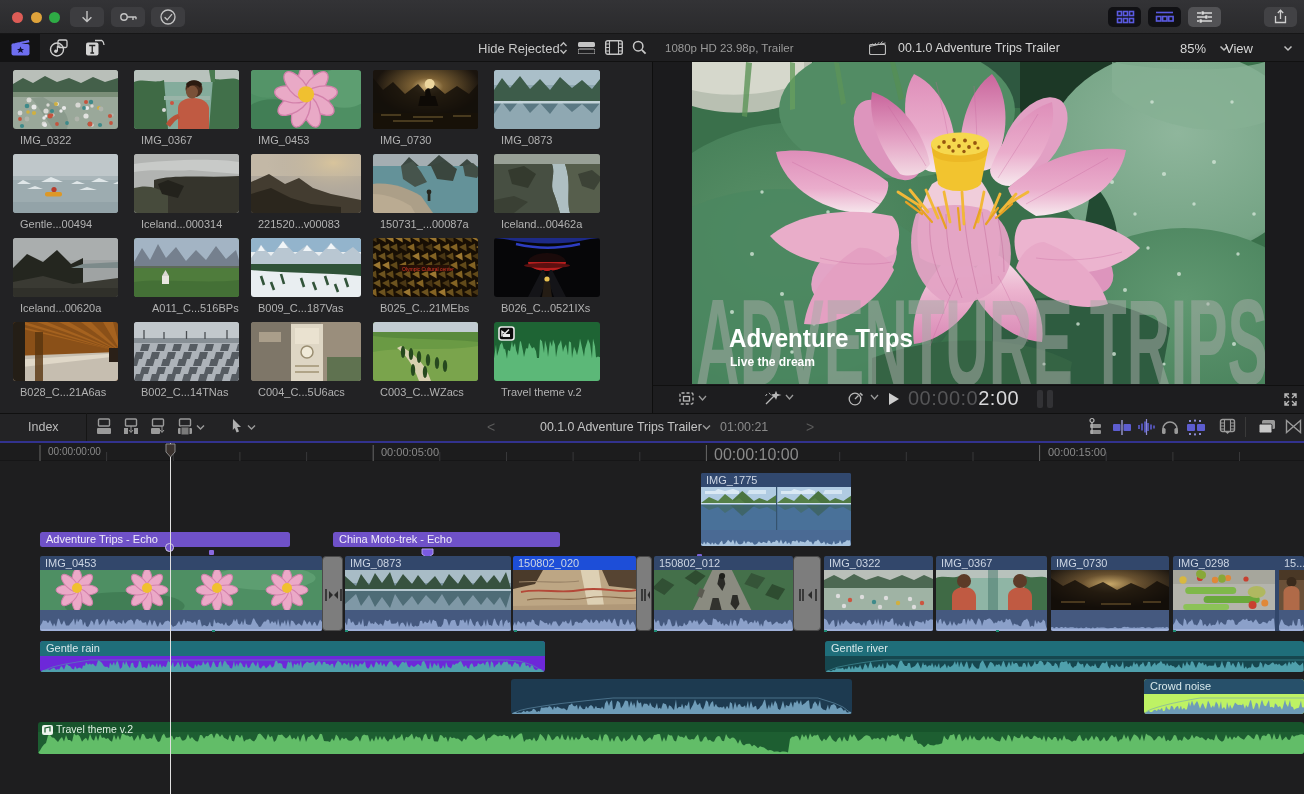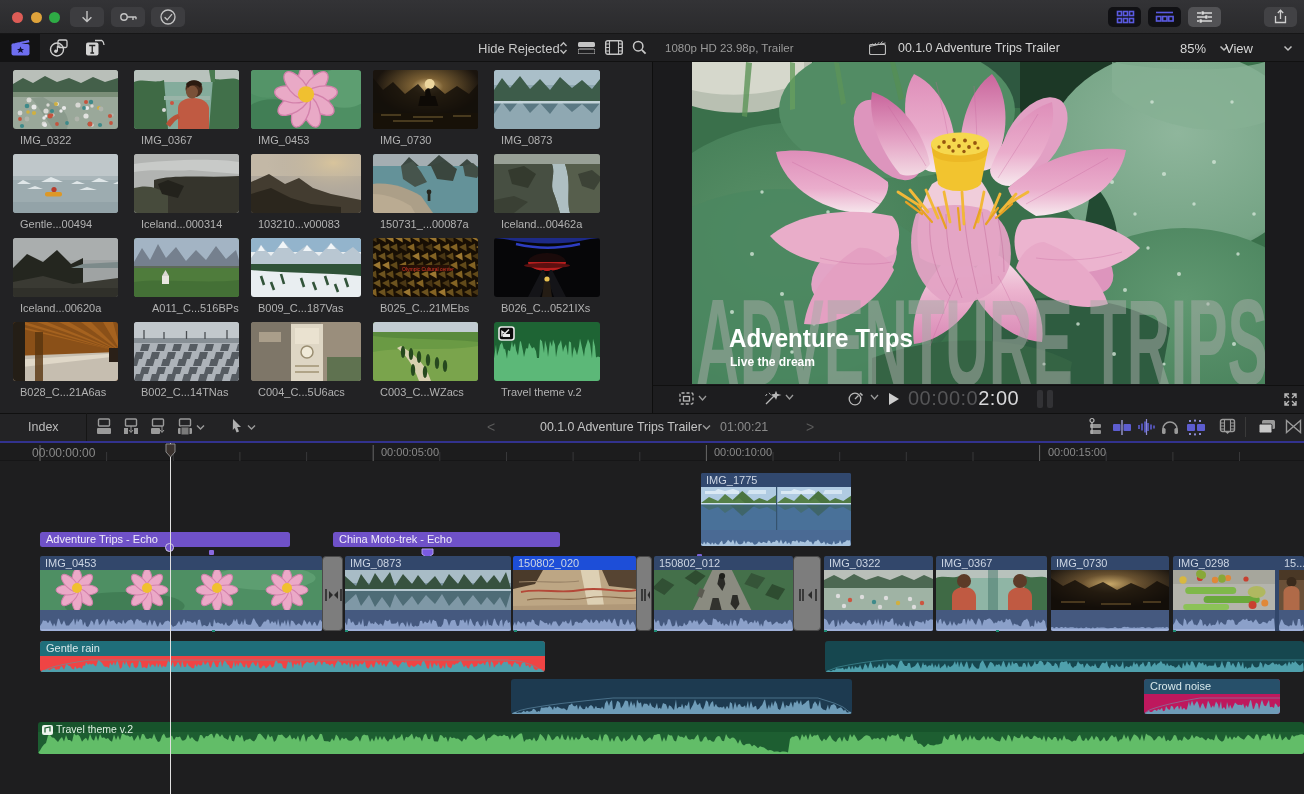--- a/index.html
+++ b/index.html
@@ -279,21 +279,21 @@
       <rect width="110" height="22" fill="#c3b8a6"></rect>
       <radialGradient id="gv83" cx="0.75" cy="0.15" r="0.6">
         <stop offset="0" stop-color="#d8c49c"></stop>
         <stop offset="1" stop-color="#b0a89c" stop-opacity="0"></stop>
       </radialGradient>
       <rect width="110" height="59" fill="url(#gv83)"></rect>
       <path d="M0 59 V28 L18 20 34 30 48 24 62 34 80 40 110 46 V59Z" fill="#433c30"></path>
       <path d="M0 59 V40 L20 34 40 44 60 50 90 53 V59Z" fill="#2b261d"></path>
     </svg>
   </div>
-<div class="lbl" style="left:258px;top:218px">103210...v00083</div>
+<div class="lbl" style="left:258px;top:218px">221520...v00083</div>
 <div class="a" style="left:373px;top:154px;width:105px;height:59px;border-radius:3px;overflow:hidden">
     <svg width="105" height="59" viewBox="0 0 105 59">
       <rect width="105" height="59" fill="#649299"></rect>
       <rect width="105" height="12" fill="#a4aeb2"></rect>
       <path d="M28 12 36 3 46 12Z M54 12 66 1 80 12Z M86 12 94 5 102 12Z" fill="#3c4842"></path>
       <path d="M28 12 40 7 48 18 54 28 42 33 30 25Z" fill="#46544c"></path>
       <path d="M58 12 72 7 84 15 80 27 64 25Z" fill="#3a463e"></path>
       <path d="M90 12 100 9 108 16 104 24 92 22Z" fill="#424e46"></path>
       <path d="M0 30 C18 28 34 34 48 42 L60 59 H0Z" fill="#ac9f88"></path>
       <path d="M0 40 C14 40 28 46 38 52 L42 59 H0Z" fill="#baab92"></path>
@@ -854,23 +854,23 @@
     <path d="M706.4 2V18" stroke="#686868" stroke-width="1"></path>
     <path d="M773.0 9V18" stroke="#38383a" stroke-width="1"></path>
     <path d="M839.7 9V18" stroke="#38383a" stroke-width="1"></path>
     <path d="M906.3 9V18" stroke="#38383a" stroke-width="1"></path>
     <path d="M973.0 9V18" stroke="#38383a" stroke-width="1"></path>
     <path d="M1039.6 2V18" stroke="#686868" stroke-width="1"></path>
     <path d="M1106.2 9V18" stroke="#38383a" stroke-width="1"></path>
     <path d="M1172.9 9V18" stroke="#38383a" stroke-width="1"></path>
     <path d="M1239.5 9V18" stroke="#38383a" stroke-width="1"></path>
   </svg>
-<div class="a" style="left:32px;top:446px;color:#8a8a8a;font-size:12px">00:00:00:00</div>
+<div class="a" style="left:48px;top:446px;color:#8a8a8a;font-size:10px">00:00:00:00</div>
 <div class="a" style="left:381px;top:446px;color:#8a8a8a;font-size:11px">00:00:05:00</div>
-<div class="a" style="left:714px;top:446px;color:#8a8a8a;font-size:11px">00:00:10:00</div>
+<div class="a" style="left:714px;top:446px;color:#8a8a8a;font-size:16px">00:00:10:00</div>
 <div class="a" style="left:1048px;top:446px;color:#8a8a8a;font-size:11px">00:00:15:00</div>
 <div class="a" style="left:701px;top:473px;width:150px;height:73px;border-radius:2px;overflow:hidden;background:#31486e">
     <div style="position:absolute;left:0;top:0;width:150px;height:14px;background:#31486e;color:#cdd6e4;font-size:11px;padding-left:5px;line-height:14px">IMG_1775</div>
     <svg style="position:absolute;left:0;top:14px" width="150" height="43" viewBox="0 0 150 43">
       <rect width="150" height="43" fill="#497199"></rect>
       <rect x="0" width="75" height="16" fill="#b0cbe2"></rect>
       <path d="M4 4 h10 l3 -2 7 2 8 -2 6 2 v3 h-34Z" fill="#dfecf6" opacity="0.9"></path>
       <path d="M48 3 h17 v4 h-19Z" fill="#d8e8f4" opacity="0.9"></path>
       <path d="M28.25 16 L41.25 4 55.25 16Z" fill="#4a7440"></path>
       <path d="M0 16 l8 -6 9 4 7 -7 9 7 5 -3 6 5Z" fill="#558048"></path>
@@ -1131,40 +1131,41 @@
       <path d="M5 32v12M8 32v12" stroke="#2a2a2a" stroke-width="1.6"></path>
       <path d="M13 34 10.5 38 13 42Z" fill="#2a2a2a"></path>
     </svg>
   </div>
 <div class="a" style="left:793px;top:556px;width:28px;height:75px;border-radius:4px;background:#7d7d7d;border:1px solid #4a4a4a">
     <svg width="28" height="75" viewBox="0 0 28 75">
       <path d="M6 32v12M9 32v12M22 32v12" stroke="#2a2a2a" stroke-width="1.6"></path>
       <path d="M18 34 14 38 18 42Z" fill="#2a2a2a"></path>
     </svg>
   </div>
-<div class="a" style="left:40px;top:641px;width:505px;height:31px;border-radius:3px;overflow:hidden;background:#ef4444">
+<div class="a" style="left:40px;top:641px;width:505px;height:31px;border-radius:3px;overflow:hidden;background:#6d28d9">
 <div style="position:absolute;left:0;top:0;width:505px;height:15px;background:#1f6e7a;color:#d8e8ea;font-size:11px;line-height:15px;padding-left:6px;white-space:nowrap;overflow:hidden">Gentle rain</div>
 <svg style="position:absolute;left:0;top:15px" width="505" height="16" viewBox="0 0 505 16">
       <polygon points="0,14 0,13.4 2,13.0 3,11.9 5,12.3 6,11.9 8,11.3 10,12.3 11,11.0 13,10.3 14,9.4 16,12.1 18,11.0 19,11.8 21,8.2 22,8.5 24,11.8 26,6.5 27,6.3 29,7.9 30,7.9 32,10.7 34,11.5 35,7.9 37,11.0 38,10.0 40,9.6 42,11.0 43,7.6 45,7.7 46,4.3 48,6.8 50,5.6 51,6.7 53,5.4 54,7.1 56,8.6 58,2.5 59,2.6 61,3.9 62,5.0 64,8.3 66,9.0 67,8.5 69,10.3 70,4.5 72,7.6 74,3.8 75,7.7 77,2.9 78,3.8 80,10.9 82,9.2 83,3.3 85,7.0 86,2.7 88,7.6 90,10.3 91,5.6 93,4.4 94,8.7 96,10.2 98,8.1 99,2.8 101,4.6 102,9.9 104,8.9 106,10.1 107,10.4 109,4.2 110,9.4 112,6.2 114,7.2 115,9.3 117,4.8 118,9.8 120,5.5 122,9.9 123,7.4 125,9.1 126,8.7 128,2.8 130,4.2 131,8.4 133,3.5 134,9.2 136,7.6 138,3.7 139,5.5 141,10.1 142,2.6 144,9.1 146,8.8 147,4.4 149,8.2 150,8.4 152,10.3 154,10.2 155,6.0 157,8.9 158,5.9 160,7.8 162,7.1 163,2.9 165,6.9 166,6.1 168,3.6 170,9.4 171,9.6 173,3.3 174,4.1 176,8.8 178,9.3 179,4.7 181,3.0 182,9.3 184,2.9 186,3.5 187,5.9 189,7.4 190,10.0 192,10.6 194,2.8 195,8.9 197,5.0 198,8.8 200,4.0 202,5.9 203,8.5 205,9.4 206,4.9 208,10.3 210,9.0 211,6.2 213,3.8 214,5.8 216,8.6 218,3.2 219,9.2 221,10.8 222,8.7 224,7.2 226,10.4 227,9.4 229,7.8 230,6.1 232,9.8 234,7.9 235,3.4 237,2.7 238,5.4 240,5.1 242,6.0 243,9.7 245,10.6 246,10.8 248,3.3 250,5.0 251,2.8 253,10.7 254,5.6 256,6.9 258,4.8 259,8.2 261,2.5 262,10.3 264,6.3 266,4.7 267,3.4 269,4.7 270,5.0 272,4.3 274,3.2 275,8.0 277,5.2 278,3.4 280,3.6 282,7.4 283,4.3 285,3.7 286,6.1 288,5.7 290,7.7 291,6.0 293,5.8 294,10.2 296,5.5 298,2.6 299,3.5 301,4.8 302,7.7 304,4.7 306,6.0 307,7.2 309,3.9 310,10.2 312,4.6 314,10.7 315,5.9 317,6.9 318,9.0 320,5.1 322,6.7 323,5.8 325,3.2 326,8.8 328,10.8 330,8.4 331,5.2 333,9.2 334,9.5 336,3.3 338,5.4 339,7.2 341,3.4 342,8.2 344,5.3 346,9.3 347,7.3 349,4.1 350,3.2 352,3.5 354,7.7 355,6.0 357,8.3 358,9.8 360,6.7 362,3.9 363,3.8 365,4.9 366,2.9 368,8.6 370,9.5 371,7.1 373,8.6 374,9.1 376,7.4 378,5.7 379,6.8 381,8.3 382,3.9 384,2.7 386,7.1 387,10.3 389,10.7 390,3.6 392,10.6 394,5.0 395,6.1 397,8.3 398,4.3 400,10.8 402,9.8 403,7.1 405,10.7 406,4.0 408,8.9 410,9.7 411,10.5 413,5.6 414,7.2 416,5.6 418,5.4 419,4.1 421,2.9 422,5.2 424,9.2 426,6.9 427,9.4 429,10.8 430,7.0 432,4.9 434,9.4 435,8.6 437,8.0 438,5.1 440,6.5 442,5.8 443,4.6 445,7.6 446,4.3 448,3.3 450,10.2 451,3.1 453,4.9 454,9.8 456,7.1 458,5.7 459,3.3 461,7.8 462,6.1 464,3.5 466,4.2 467,3.0 469,7.0 470,5.4 472,9.2 474,4.9 475,4.1 477,5.9 478,5.6 480,9.7 482,4.9 483,4.7 485,5.1 486,8.3 488,7.1 490,10.2 491,7.3 493,8.1 494,10.8 496,12.2 498,11.1 499,11.1 501,11.1 502,12.4 504,13.4 505,14" fill="#4fa0ac" transform="translate(0,2)"></polygon>
       <polyline points="0,14.0 13,8.8 25,6.1 38,3.9 50,2.0 63,2.0 76,2.0 88,2.0 101,2.0 114,2.0 126,2.0 139,2.0 152,2.0 164,2.0 177,2.0 189,2.0 202,2.0 215,2.0 227,2.0 240,2.0 252,2.0 265,2.0 278,2.0 290,2.0 303,2.0 316,2.0 328,2.0 341,2.0 354,2.0 366,2.0 379,2.0 391,2.0 404,2.0 417,2.0 429,2.0 442,2.0 454,2.0 467,2.0 480,3.2 492,6.9 505,14.0" fill="none" stroke="#4fa0ac" stroke-opacity="0.55" stroke-width="1" transform="translate(0,2)"></polyline>
     </svg>
 </div>
 <div class="a" style="left:825px;top:641px;width:479px;height:31px;border-radius:3px;overflow:hidden;background:#16474f">
+<div style="position:absolute;left:0;top:0;width:479px;height:15px;background:#1f6e7a;color:#d8e8ea;font-size:11px;line-height:15px;padding-left:6px;white-space:nowrap;overflow:hidden">Gentle river</div>
 <svg style="position:absolute;left:0;top:15px" width="479" height="16" viewBox="0 0 479 16">
       <polygon points="0,14 0,13.4 2,13.0 3,12.5 5,13.0 6,13.2 8,12.1 10,12.2 11,10.3 13,10.4 14,10.5 16,10.4 18,9.8 19,11.8 21,10.3 22,11.5 24,7.7 26,11.8 27,7.6 29,11.6 30,8.0 32,9.8 34,9.3 35,6.4 37,11.5 38,11.2 40,5.3 42,7.9 43,10.8 45,4.2 46,4.3 48,10.4 50,7.9 51,10.1 53,8.6 54,6.0 56,9.6 58,5.1 59,10.5 61,9.5 62,4.1 64,7.6 66,7.4 67,5.9 69,6.9 70,7.7 72,10.7 74,4.8 75,2.8 77,2.7 78,5.3 80,7.9 82,7.9 83,5.1 85,5.3 86,10.0 88,8.9 90,7.9 91,6.6 93,4.1 94,6.7 96,10.7 98,4.0 99,7.3 101,6.6 102,9.1 104,7.3 106,7.7 107,4.4 109,10.1 110,6.3 112,9.4 114,5.1 115,10.6 117,8.6 118,8.0 120,5.6 122,10.5 123,7.1 125,9.2 126,8.6 128,6.9 130,2.9 131,6.9 133,2.9 134,9.5 136,3.2 138,7.9 139,9.3 141,4.6 142,3.3 144,10.9 146,8.7 147,4.4 149,8.0 150,8.9 152,10.8 154,10.6 155,5.7 157,2.7 158,2.5 160,6.7 162,10.7 163,8.2 165,4.3 166,3.9 168,5.5 170,9.0 171,6.5 173,6.9 174,5.7 176,8.7 178,3.0 179,3.4 181,9.6 182,8.5 184,3.6 186,8.6 187,3.0 189,6.6 190,5.1 192,5.0 194,9.1 195,8.5 197,8.8 198,5.2 200,5.1 202,9.8 203,3.5 205,7.4 206,8.9 208,7.3 210,2.7 211,6.2 213,5.7 214,3.2 216,2.8 218,4.5 219,7.4 221,6.0 222,3.4 224,4.3 226,6.0 227,8.0 229,7.8 230,4.7 232,6.2 234,10.8 235,5.0 237,3.3 238,4.2 240,3.4 242,3.3 243,6.4 245,4.3 246,7.7 248,10.1 250,8.0 251,8.3 253,3.1 254,5.1 256,6.4 258,5.7 259,9.9 261,6.4 262,5.0 264,7.6 266,8.9 267,7.5 269,8.2 270,5.2 272,9.7 274,10.2 275,8.3 277,5.1 278,4.5 280,5.4 282,3.1 283,7.8 285,10.7 286,6.8 288,7.2 290,9.4 291,5.3 293,8.1 294,8.9 296,8.2 298,3.0 299,10.9 301,7.9 302,8.6 304,9.2 306,7.3 307,9.1 309,3.2 310,6.7 312,5.1 314,9.6 315,7.0 317,5.8 318,3.8 320,8.8 322,7.1 323,3.7 325,3.9 326,9.0 328,6.4 330,4.5 331,7.6 333,5.3 334,5.3 336,2.8 338,6.3 339,5.2 341,8.0 342,4.8 344,8.2 346,6.7 347,7.9 349,8.3 350,9.8 352,9.0 354,6.3 355,8.8 357,10.5 358,4.2 360,8.5 362,3.1 363,5.9 365,7.7 366,3.6 368,3.4 370,8.2 371,9.9 373,5.5 374,3.8 376,5.8 378,4.3 379,7.5 381,5.7 382,8.7 384,7.5 386,7.7 387,7.7 389,7.6 390,4.1 392,9.5 394,9.2 395,8.8 397,2.8 398,6.5 400,10.5 402,3.9 403,3.6 405,4.0 406,7.9 408,4.7 410,8.4 411,9.8 413,3.7 414,3.9 416,9.1 418,3.5 419,10.7 421,8.3 422,10.8 424,9.5 426,9.5 427,4.9 429,8.4 430,9.3 432,9.4 434,8.3 435,3.7 437,5.8 438,10.1 440,5.2 442,6.4 443,7.2 445,6.5 446,5.4 448,4.2 450,6.7 451,5.6 453,7.0 454,5.6 456,7.7 458,7.4 459,6.6 461,4.9 462,8.6 464,3.2 466,6.8 467,3.7 469,5.1 470,2.9 472,5.2 474,7.3 475,7.5 477,5.8 478,4.6 479,14" fill="#4fa0ac" transform="translate(0,2)"></polygon>
       <polyline points="0,14.0 12,9.3 24,6.9 36,4.9 48,3.2 60,2.0 72,2.0 84,2.0 96,2.0 108,2.0 120,2.0 132,2.0 144,2.0 156,2.0 168,2.0 180,2.0 192,2.0 204,2.0 216,2.0 228,2.0 240,2.0 251,2.0 263,2.0 275,2.0 287,2.0 299,2.0 311,2.0 323,2.0 335,2.0 347,2.0 359,2.0 371,2.0 383,2.0 395,2.0 407,2.0 419,2.0 431,2.0 443,2.0 455,2.0 467,2.0 479,2.0" fill="none" stroke="#4fa0ac" stroke-opacity="0.55" stroke-width="1" transform="translate(0,2)"></polyline>
     </svg>
 </div>
 <div class="a" style="left:511px;top:679px;width:341px;height:35px;border-radius:3px;overflow:hidden;background:#1d3a50">
 <svg style="position:absolute;left:0;top:15px" width="341" height="20" viewBox="0 0 341 20">
       <polygon points="0,18 0,17.3 2,17.1 3,16.6 5,15.9 6,16.9 8,16.6 10,16.7 11,16.3 13,14.6 14,16.3 16,14.8 18,15.8 19,15.4 21,14.7 22,12.8 24,13.6 26,16.2 27,14.9 29,15.4 30,11.5 32,11.7 34,11.5 35,11.2 37,11.5 38,10.1 40,10.9 42,14.1 43,10.2 45,12.4 46,10.5 48,11.6 50,12.4 51,12.8 53,12.2 54,13.0 56,14.4 58,8.9 59,8.9 61,7.3 62,9.5 64,10.5 66,8.8 67,13.8 69,9.1 70,11.0 72,13.2 74,13.0 75,10.0 77,12.4 78,10.4 80,8.9 82,10.8 83,13.3 85,9.7 86,12.1 88,12.1 90,12.4 91,10.6 93,13.5 94,7.5 96,4.3 98,10.1 99,6.5 101,4.1 102,13.6 104,12.5 106,5.3 107,5.0 109,7.1 110,12.3 112,9.6 114,4.7 115,4.5 117,5.4 118,11.8 120,4.8 122,10.0 123,6.3 125,12.6 126,3.5 128,7.5 130,6.2 131,11.8 133,7.4 134,7.8 136,7.7 138,10.2 139,6.2 141,10.4 142,10.9 144,12.3 146,6.7 147,12.8 149,11.6 150,13.3 152,7.1 154,8.0 155,8.2 157,13.6 158,9.3 160,10.3 162,13.0 163,14.0 165,3.3 166,12.7 168,10.8 170,11.1 171,7.6 173,13.2 174,9.0 176,10.1 178,5.0 179,14.0 181,10.4 182,8.7 184,3.6 186,8.5 187,8.9 189,6.8 190,10.8 192,13.7 194,8.6 195,4.2 197,6.1 198,11.3 200,6.7 202,4.9 203,11.2 205,7.7 206,10.2 208,11.4 210,10.9 211,11.8 213,10.3 214,13.6 216,9.7 218,13.1 219,5.9 221,7.6 222,14.0 224,5.7 226,12.0 227,8.8 229,8.1 230,10.4 232,10.9 234,9.3 235,12.6 237,4.7 238,12.8 240,5.1 242,11.7 243,10.8 245,9.8 246,13.7 248,12.7 250,10.1 251,9.3 253,4.6 254,3.3 256,13.6 258,8.3 259,12.6 261,5.4 262,10.6 264,4.4 266,8.1 267,12.7 269,14.0 270,11.4 272,4.7 274,12.4 275,8.9 277,10.0 278,10.3 280,5.4 282,11.7 283,6.3 285,6.8 286,3.9 288,8.4 290,4.1 291,9.3 293,7.8 294,7.3 296,5.0 298,4.3 299,12.8 301,12.6 302,8.3 304,5.3 306,8.3 307,10.8 309,4.1 310,11.3 312,13.6 314,14.0 315,14.4 317,8.4 318,14.0 320,9.3 322,8.5 323,8.0 325,9.9 326,12.9 328,12.0 330,11.3 331,12.5 333,15.0 334,13.4 336,16.4 338,16.2 339,15.5 341,17.3 341,18" fill="#6f9cb8" transform="translate(0,2)"></polygon>
       <polyline points="0,18.0 9,14.4 17,12.5 26,11.0 34,9.7 43,8.5 51,7.4 60,6.4 68,5.5 77,4.5 85,3.7 94,2.8 102,2.0 111,2.0 119,2.0 128,2.0 136,2.0 145,2.0 153,2.0 162,2.0 170,2.0 179,2.0 188,2.0 196,2.0 205,2.0 213,2.0 222,2.0 230,2.0 239,2.0 247,2.0 256,2.0 264,2.0 273,2.0 281,2.0 290,2.0 298,2.0 307,2.0 315,4.5 324,7.4 332,11.0 341,18.0" fill="none" stroke="#6f9cb8" stroke-opacity="0.55" stroke-width="1" transform="translate(0,2)"></polyline>
     </svg>
 </div>
-<div class="a" style="left:1144px;top:679px;width:136px;height:35px;border-radius:3px;overflow:hidden;background:#be185d">
+<div class="a" style="left:1144px;top:679px;width:160px;height:35px;border-radius:3px;overflow:hidden;background:#bef264">
 <div style="position:absolute;left:0;top:0;width:160px;height:15px;background:#27506a;color:#d8e8ea;font-size:11px;line-height:15px;padding-left:6px;white-space:nowrap;overflow:hidden">Crowd noise</div>
 <svg style="position:absolute;left:0;top:15px" width="160" height="20" viewBox="0 0 160 20">
       <polygon points="0,18 0,17.3 2,16.6 3,16.0 5,14.8 6,16.1 8,15.9 10,13.9 11,13.8 13,15.0 14,13.0 16,14.1 18,11.8 19,15.2 21,14.5 22,10.1 24,13.3 26,13.8 27,9.8 29,10.8 30,14.1 32,10.9 34,9.8 35,13.7 37,9.5 38,13.8 40,11.8 42,13.9 43,12.7 45,5.3 46,10.6 48,4.6 50,9.9 51,8.0 53,5.1 54,6.8 56,12.8 58,7.7 59,7.2 61,12.1 62,13.0 64,4.6 66,8.5 67,11.9 69,9.2 70,11.7 72,5.4 74,8.6 75,12.9 77,5.2 78,13.1 80,11.0 82,13.7 83,6.0 85,12.8 86,8.4 88,13.0 90,8.9 91,6.6 93,8.3 94,9.1 96,8.8 98,9.3 99,7.6 101,13.0 102,8.9 104,11.5 106,4.7 107,3.9 109,13.3 110,12.5 112,6.4 114,7.9 115,13.8 117,6.4 118,3.8 120,9.5 122,10.3 123,7.9 125,3.9 126,11.2 128,10.8 130,12.0 131,7.3 133,9.0 134,11.3 136,9.9 138,13.7 139,10.7 141,3.4 142,7.7 144,11.0 146,3.9 147,10.2 149,11.3 150,13.7 152,12.5 154,11.9 155,11.6 157,4.6 158,11.2 160,11.4 160,18" fill="#6f9cb8" transform="translate(0,2)"></polygon>
       <polyline points="0,18.0 4,14.7 8,13.0 12,11.7 16,10.5 20,9.4 24,8.4 28,7.4 32,6.6 36,5.7 40,4.9 44,4.2 48,3.4 52,2.7 56,2.0 60,2.0 64,2.0 68,2.0 72,2.0 76,2.0 80,2.0 84,2.0 88,2.0 92,2.0 96,2.0 100,2.0 104,2.0 108,2.0 112,2.0 116,2.0 120,2.0 124,2.0 128,2.0 132,2.0 136,2.0 140,2.0 144,2.0 148,2.0 152,2.0 156,2.0 160,2.0" fill="none" stroke="#6f9cb8" stroke-opacity="0.55" stroke-width="1" transform="translate(0,2)"></polyline>
     </svg>
 </div>
 <div class="a" style="left:38px;top:722px;width:1266px;height:32px;border-radius:3px;overflow:hidden;background:#17532b">
 <svg style="position:absolute;left:0;top:10px" width="1266" height="22" viewBox="0 0 1266 22">
       <rect width="1266" height="22" fill="#1d5e31"></rect>
       <polygon points="0,22 0,21.1 2,18.5 4,15.1 6,12.5 8,11.1 10,3.4 12,3.0 14,5.6 16,5.7 18,8.0 20,10.1 22,6.9 24,5.0 26,9.5 28,3.1 30,8.1 32,8.1 34,9.7 36,1.3 38,3.6 40,2.4 42,4.7 44,9.8 46,7.2 48,5.7 50,9.1 52,1.7 54,6.9 56,8.8 58,2.9 60,9.0 62,2.0 64,6.1 66,5.3 68,7.1 70,5.9 72,8.5 74,9.8 76,2.5 78,8.1 80,3.3 82,8.3 84,1.6 86,2.3 88,3.5 90,3.4 92,5.0 94,3.7 96,9.0 98,5.9 100,2.8 102,8.4 104,2.0 106,2.3 108,6.5 110,6.9 112,6.1 114,6.7 116,1.4 118,6.7 120,9.9 122,9.3 124,3.8 126,1.4 128,5.8 130,5.8 132,5.3 134,3.5 136,8.2 138,4.8 140,5.2 142,4.6 144,8.5 146,8.6 148,7.1 150,2.0 152,7.1 154,4.9 156,7.4 158,9.2 160,9.5 162,3.0 164,3.3 166,6.8 168,4.1 170,4.2 172,2.2 174,1.7 176,6.5 178,1.4 180,1.7 182,4.9 184,2.3 186,5.8 188,6.8 190,7.9 192,2.4 194,8.7 196,9.5 198,3.0 200,3.3 202,5.9 204,2.8 206,9.7 208,7.8 210,7.6 212,6.4 214,8.6 216,9.5 218,7.1 220,2.2 222,1.5 224,3.6 226,5.9 228,7.9 230,1.7 232,5.5 234,3.7 236,9.9 238,8.3 240,2.7 242,3.1 244,2.4 246,4.8 248,6.4 250,5.0 252,2.6 254,7.4 256,5.4 258,7.7 260,3.4 262,10.0 264,4.1 266,1.7 268,9.9 270,4.9 272,4.5 274,2.6 276,5.0 278,7.9 280,6.6 282,1.7 284,2.2 286,8.9 288,9.3 290,9.3 292,9.9 294,6.2 296,8.9 298,2.5 300,4.4 302,9.0 304,5.4 306,7.3 308,5.8 310,8.2 312,8.7 314,8.5 316,6.8 318,3.9 320,5.3 322,9.7 324,3.9 326,2.4 328,3.3 330,3.2 332,10.1 334,6.0 336,9.6 338,3.4 340,8.6 342,3.9 344,7.9 346,4.0 348,7.4 350,9.8 352,6.7 354,7.4 356,2.2 358,7.5 360,5.7 362,5.3 364,1.8 366,9.3 368,4.8 370,5.6 372,3.7 374,1.6 376,7.4 378,4.0 380,5.5 382,5.2 384,9.6 386,3.0 388,1.5 390,7.0 392,7.3 394,1.4 396,9.2 398,9.5 400,9.5 402,3.0 404,3.4 406,6.2 408,4.7 410,9.9 412,4.4 414,6.2 416,5.6 418,6.7 420,6.6 422,8.1 424,9.7 426,6.3 428,7.9 430,3.9 432,2.9 434,3.8 436,6.1 438,8.0 440,6.7 442,5.8 444,4.6 446,1.6 448,9.4 450,5.9 452,5.8 454,3.8 456,2.3 458,3.3 460,4.6 462,3.4 464,4.2 466,2.6 468,4.0 470,4.1 472,8.0 474,2.1 476,6.7 478,4.7 480,2.9 482,1.6 484,1.4 486,10.1 488,7.4 490,7.4 492,6.7 494,8.8 496,5.3 498,9.4 500,7.5 502,1.8 504,3.6 506,6.1 508,9.2 510,1.7 512,3.9 514,8.3 516,7.2 518,4.5 520,4.1 522,7.8 524,1.7 526,7.3 528,7.9 530,2.7 532,8.8 534,4.1 536,8.4 538,4.9 540,7.7 542,6.8 544,1.8 546,6.0 548,6.3 550,4.7 552,7.7 554,8.6 556,6.7 558,7.7 560,8.5 562,1.7 564,9.8 566,3.0 568,1.9 570,3.9 572,10.0 574,5.7 576,9.8 578,4.8 580,4.0 582,8.0 584,10.1 586,5.3 588,9.3 590,7.4 592,6.1 594,2.2 596,6.9 598,8.9 600,3.2 602,2.9 604,5.5 606,9.7 608,8.5 610,6.6 612,5.3 614,8.1 616,3.1 618,2.7 620,2.0 622,2.3 624,10.0 626,5.0 628,9.4 630,2.2 632,3.5 634,3.4 636,8.5 638,9.6 640,2.9 642,4.8 644,4.7 646,6.0 648,3.1 650,7.1 652,7.7 654,7.0 656,7.5 658,4.6 660,2.3 662,9.5 664,9.5 666,5.6 668,4.2 670,8.4 672,7.7 674,9.6 676,9.8 678,5.8 680,4.1 682,4.4 684,8.7 686,9.2 688,1.9 690,5.4 692,7.1 694,5.4 696,5.8 698,8.0 700,11.8 702,7.2 704,11.9 706,13.4 708,12.1 710,11.7 712,11.8 714,14.6 716,12.7 718,14.3 720,16.2 722,14.3 724,15.1 726,15.6 728,16.9 730,18.6 732,18.0 734,18.6 736,19.7 738,19.6 740,19.5 742,20.2 744,19.6 746,19.6 748,19.7 750,20.6 752,7.0 754,4.7 756,4.8 758,3.5 760,4.4 762,8.7 764,1.9 766,5.4 768,2.4 770,8.3 772,1.3 774,5.2 776,3.3 778,3.6 780,2.4 782,6.9 784,9.4 786,6.6 788,8.6 790,5.4 792,2.9 794,6.9 796,9.0 798,9.9 800,6.4 802,5.0 804,9.9 806,4.3 808,8.3 810,9.2 812,2.0 814,5.5 816,2.2 818,5.6 820,9.0 822,8.0 824,6.4 826,4.5 828,3.3 830,3.5 832,4.4 834,7.9 836,6.3 838,6.8 840,5.8 842,7.8 844,5.4 846,6.1 848,9.8 850,2.9 852,5.0 854,3.1 856,3.6 858,3.7 860,1.4 862,6.8 864,6.7 866,10.1 868,4.3 870,5.0 872,5.0 874,1.3 876,8.4 878,8.1 880,11.9 882,11.5 884,13.1 886,15.2 888,13.7 890,11.5 892,13.0 894,13.2 896,13.6 898,12.4 900,12.6 902,12.1 904,11.3 906,3.5 908,6.8 910,7.9 912,3.2 914,3.1 916,2.0 918,8.4 920,2.7 922,2.3 924,9.4 926,7.4 928,4.5 930,8.8 932,2.8 934,7.8 936,4.1 938,7.5 940,8.2 942,8.3 944,5.7 946,3.8 948,8.2 950,4.1 952,7.2 954,4.4 956,6.9 958,8.4 960,8.9 962,9.6 964,4.0 966,6.5 968,9.0 970,2.4 972,4.4 974,9.9 976,3.7 978,4.9 980,6.2 982,5.7 984,1.7 986,6.8 988,4.5 990,4.5 992,6.9 994,7.1 996,3.5 998,4.5 1000,6.1 1002,5.6 1004,8.2 1006,3.2 1008,9.9 1010,4.5 1012,6.1 1014,8.2 1016,5.0 1018,5.0 1020,9.4 1022,5.8 1024,8.7 1026,3.1 1028,7.2 1030,7.2 1032,8.2 1034,9.7 1036,8.5 1038,8.8 1040,4.6 1042,2.7 1044,8.2 1046,9.1 1048,5.4 1050,9.1 1052,6.6 1054,3.4 1056,8.3 1058,4.0 1060,5.4 1062,9.4 1064,8.0 1066,4.8 1068,9.3 1070,8.3 1072,5.0 1074,2.9 1076,5.5 1078,4.3 1080,10.0 1082,7.5 1084,7.3 1086,2.1 1088,7.0 1090,3.2 1092,9.8 1094,5.7 1096,2.3 1098,3.3 1100,5.0 1102,8.5 1104,2.0 1106,9.4 1108,1.6 1110,3.3 1112,3.8 1114,5.5 1116,8.7 1118,7.1 1120,4.3 1122,4.3 1124,6.7 1126,3.1 1128,9.6 1130,7.6 1132,9.3 1134,7.3 1136,3.1 1138,3.5 1140,8.8 1142,7.4 1144,9.1 1146,4.3 1148,6.2 1150,8.1 1152,6.8 1154,2.5 1156,6.4 1158,4.0 1160,4.6 1162,6.0 1164,5.2 1166,6.9 1168,8.4 1170,5.8 1172,7.4 1174,7.2 1176,8.5 1178,2.1 1180,6.4 1182,8.4 1184,9.8 1186,8.2 1188,2.5 1190,7.2 1192,4.2 1194,8.1 1196,4.4 1198,6.2 1200,3.6 1202,5.5 1204,6.8 1206,7.7 1208,4.9 1210,2.8 1212,4.0 1214,5.9 1216,7.2 1218,2.3 1220,2.7 1222,8.8 1224,4.1 1226,3.3 1228,4.2 1230,1.6 1232,2.4 1234,8.0 1236,1.3 1238,7.2 1240,6.8 1242,1.5 1244,8.6 1246,6.6 1248,4.6 1250,7.7 1252,7.8 1254,3.1 1256,4.7 1258,3.6 1260,3.2 1262,2.4 1264,2.3 1266,2.9 1266,22" fill="#62bd68"></polygon>

